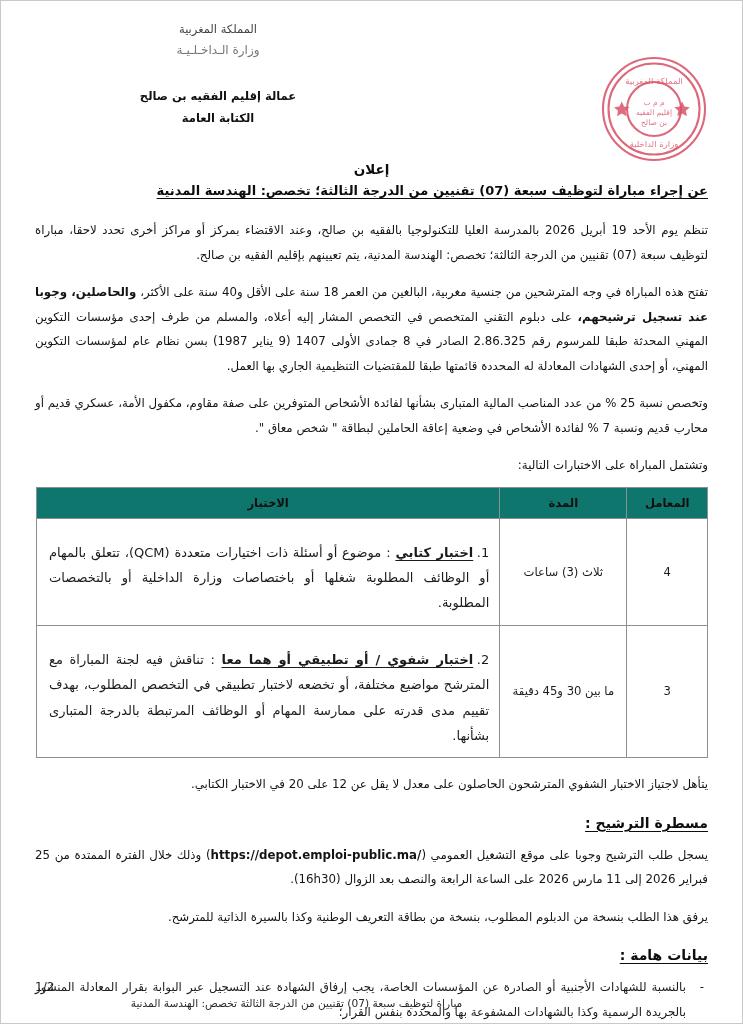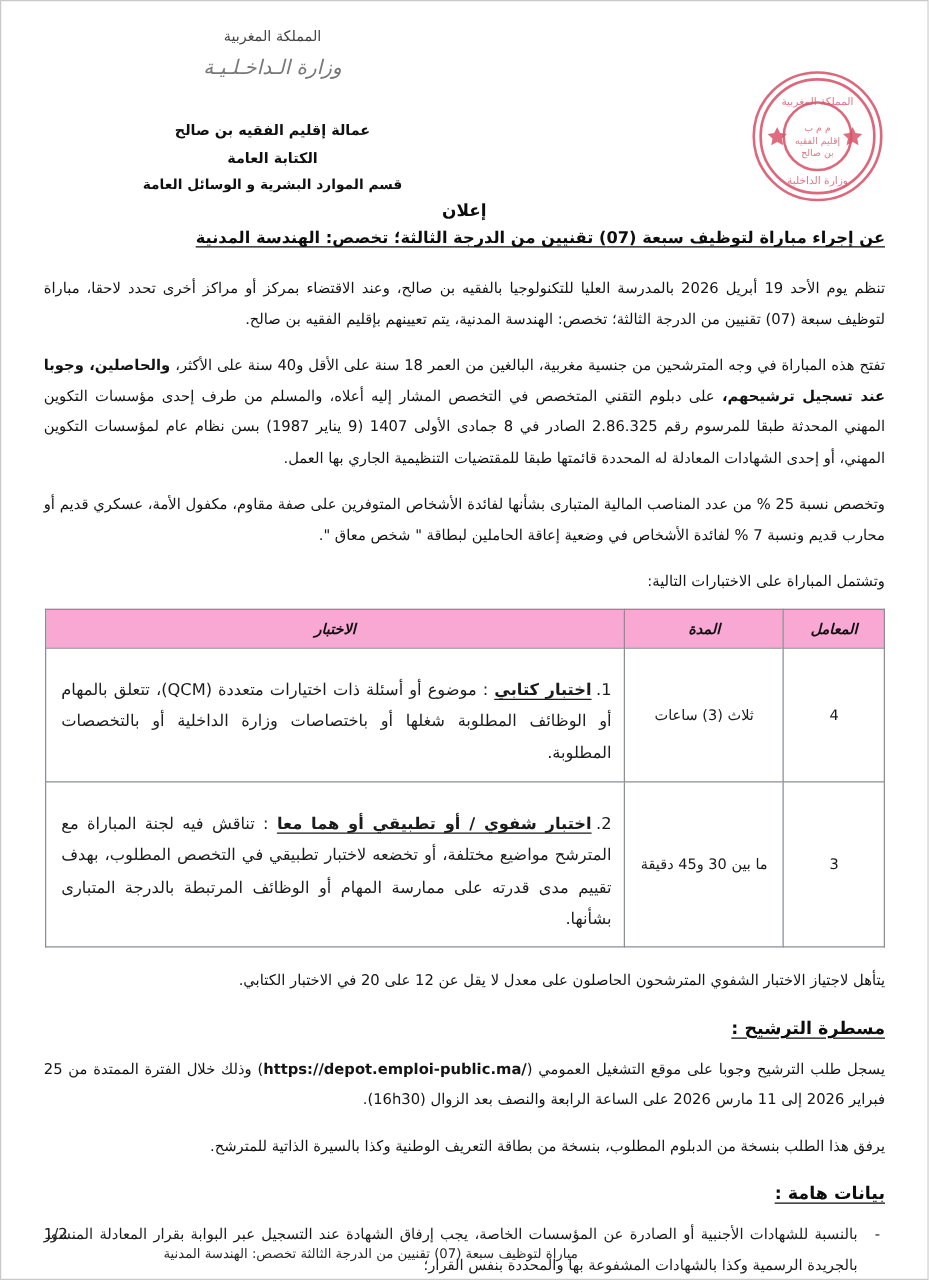--- a/index.html
+++ b/index.html
@@ -35,25 +35,24 @@
     margin-inline-end: 18px;
     padding-top: 4px;
   }
   .ministry-block .l1 {
     font-size: 11.5px;
     letter-spacing: .4px;
     color: #444;
     line-height: 1.75;
   }
   .ministry-block .l2 {
-    font-size: 16px;
+    font-size: 12px;
     letter-spacing: 1.6px;
     color: #777;
     line-height: 1.9;
-    font-style: italic;
   }
   .org-block {
     margin-top: 23px;
     font-weight: bold;
     color: #101010;
   }
   .org-block div {
     font-size: 11.5px;
     line-height: 1.95;
   }
@@ -104,26 +103,25 @@
     width: 672px;
     margin: 6px 0 6px auto;
     border-collapse: collapse;
     table-layout: fixed;
   }
   table.tests th, table.tests td {
     border: 1px solid #8a8f94;
     vertical-align: middle;
   }
   table.tests thead th {
-    background: #f9a8d4;
+    background: #0f766e;
     font-size: 11.6px;
     font-weight: bold;
     height: 31px;
     color: #101010;
-    font-style: italic;
   }
   col.c-exam { width: 437px; }
   col.c-dur  { width: 120px; }
   col.c-coef { width: 76px; }
   td.exam {
     padding: 21px 10px 9px 12px;
     font-size: 13px;
     line-height: 1.95;
     text-align: justify;
     text-align-last: right;
@@ -221,21 +219,20 @@
         </g>
       </svg>
     </div>
 
     <div class="ministry-block">
       <div class="l1">المملكة المغربية</div>
       <div class="l2">وزارة الـداخـلـيـة</div>
       <div class="org-block">
         <div>عمالة إقليم الفقيه بن صالح</div>
         <div>الكتابة العامة</div>
-        <div class="dept">قسم الموارد البشرية و الوسائل العامة</div>
       </div>
     </div>
   </div>
 
   <div class="doc-title">إعلان</div>
   <div class="doc-subtitle">عن إجراء مباراة لتوظيف سبعة (07) تقنيين من الدرجة الثالثة؛ تخصص: الهندسة المدنية</div>
 
   <p class="para">تنظم يوم الأحد 19 أبريل 2026 بالمدرسة العليا للتكنولوجيا بالفقيه بن صالح، وعند الاقتضاء بمركز أو مراكز أخرى تحدد لاحقا، مباراة لتوظيف سبعة (07) تقنيين من الدرجة الثالثة؛ تخصص: الهندسة المدنية، يتم تعيينهم بإقليم الفقيه بن صالح.</p>
 
   <p class="para"><span>تفتح هذه المباراة في وجه المترشحين من جنسية مغربية، البالغين من العمر 18 سنة على الأقل و40 سنة على الأكثر، </span><span class="b">والحاصلين، وجوبا عند تسجيل ترشيحهم،</span><span> على دبلوم التقني المتخصص في التخصص المشار إليه أعلاه، والمسلم من طرف إحدى مؤسسات التكوين المهني المحدثة طبقا للمرسوم رقم 2.86.325 الصادر في 8 جمادى الأولى 1407 (9 يناير 1987) بسن نظام عام لمؤسسات التكوين المهني، أو إحدى الشهادات المعادلة له المحددة قائمتها طبقا للمقتضيات التنظيمية الجاري بها العمل.</span></p>

